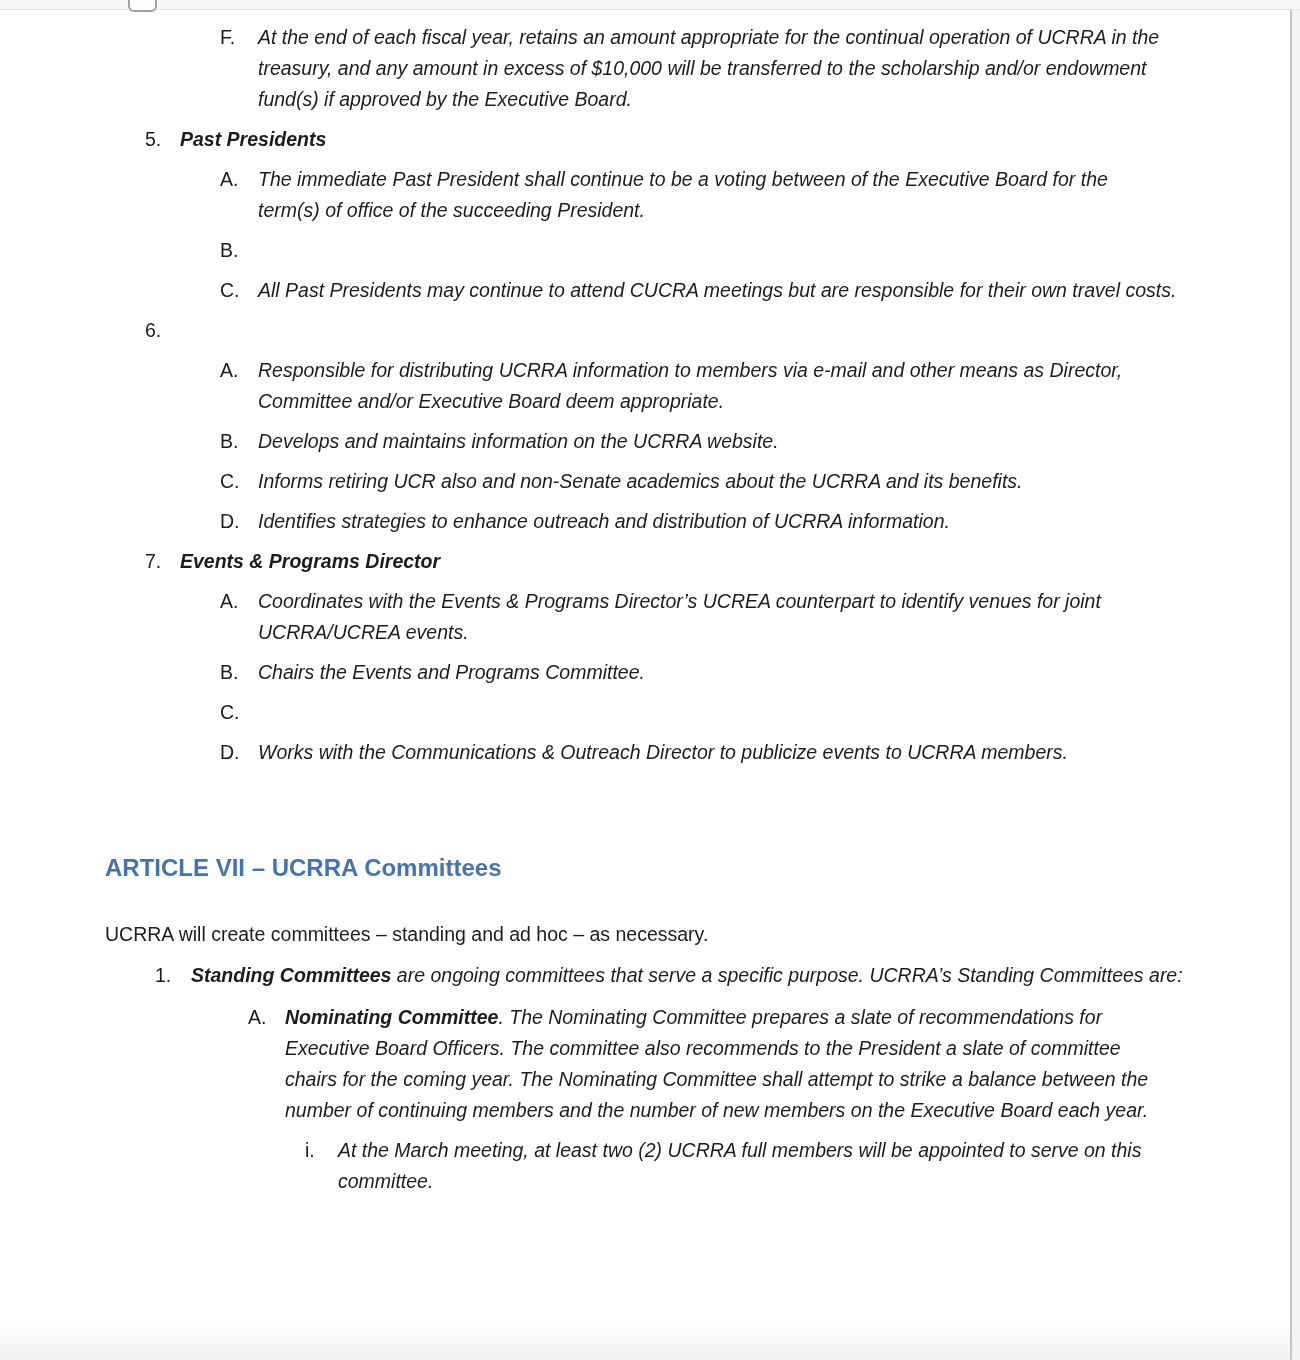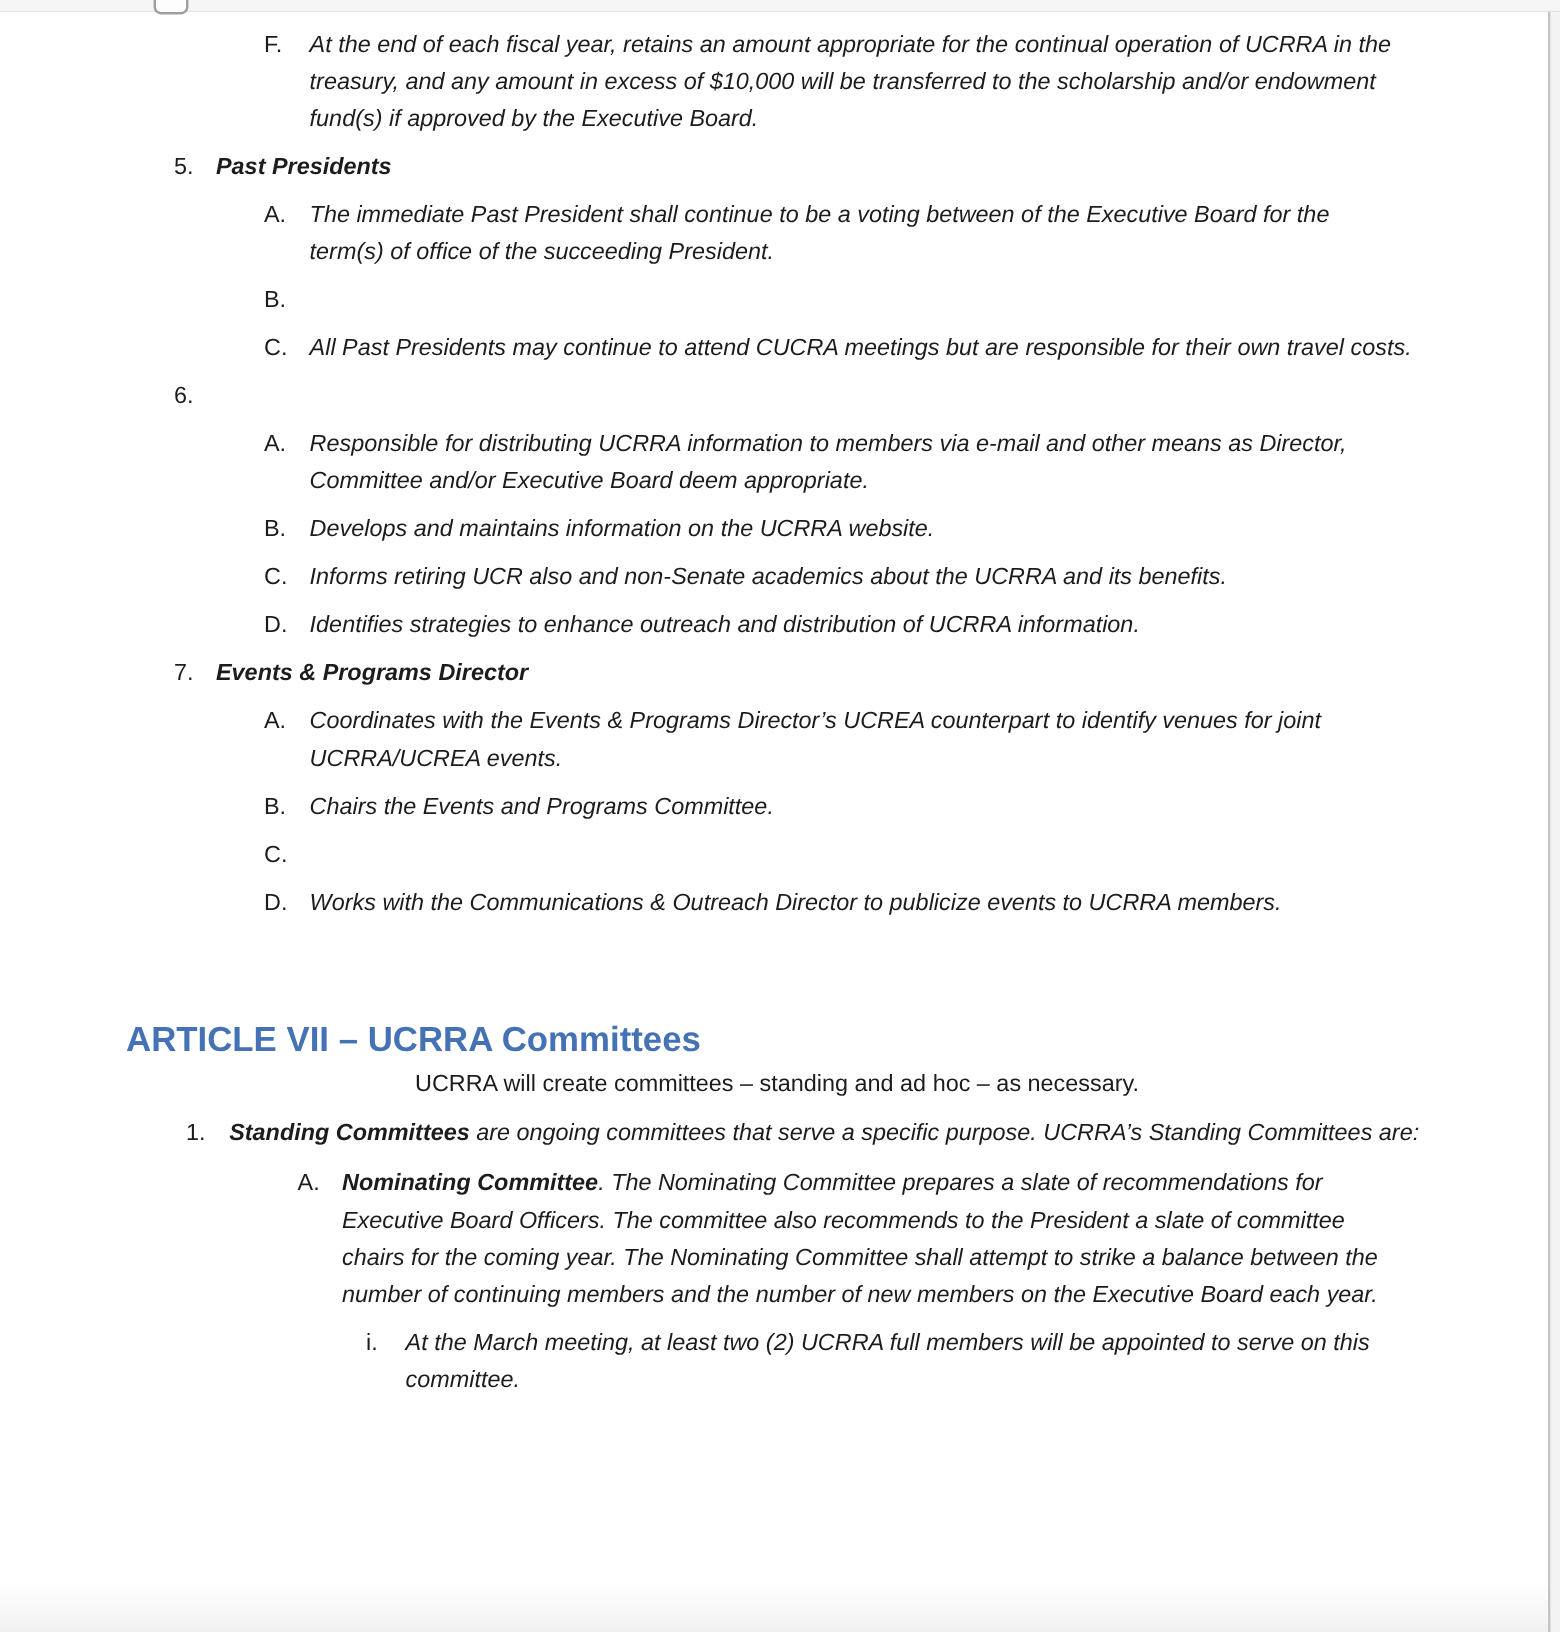--- a/index.html
+++ b/index.html
@@ -47,23 +47,23 @@
   .lvl-letter{padding-left:115px;}
   .lvl-letter .marker{width:38px;}
 
   
   .sec-head{display:flex;font-weight:700;padding-left:40px;margin:4px 0 9px 0;}
   .sec-head .marker{width:35px;font-weight:400;}
 
   
   .article-heading{
     margin:83px 0 0 0;
-    font-size:29px;line-height:33px;font-weight:700;color:#4472B4;
+    font-size:24px;line-height:33px;font-weight:700;color:#4472B4;
   }
-  .intro{margin:4px 0 10px 0;text-align:center;}
+  .intro{margin:35px 0 10px 0;}
 
   
   .lvl-num1{padding-left:50px;margin-bottom:11px;}
   .lvl-num1 .marker{width:36px;}
 
   
   .lvl-letter2{padding-left:143px;margin-bottom:9px;}
   .lvl-letter2 .marker{width:37px;}
 
   

